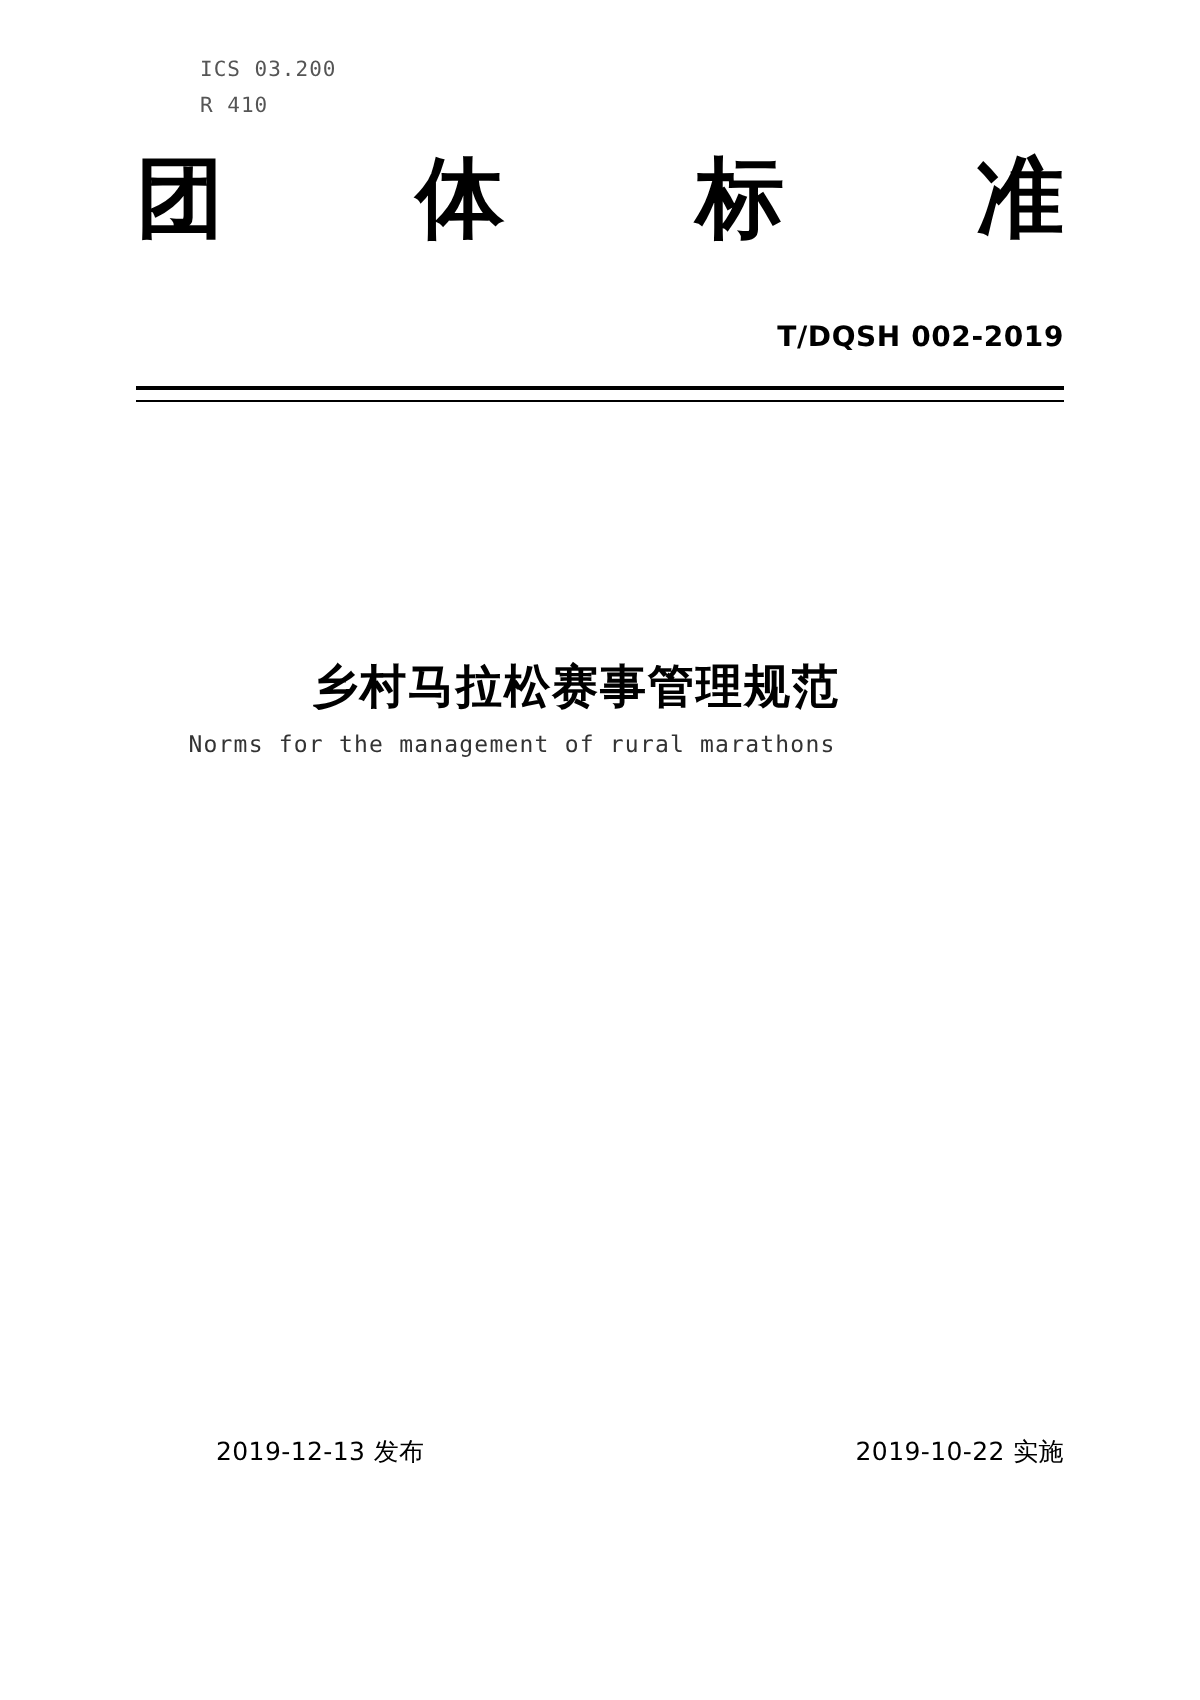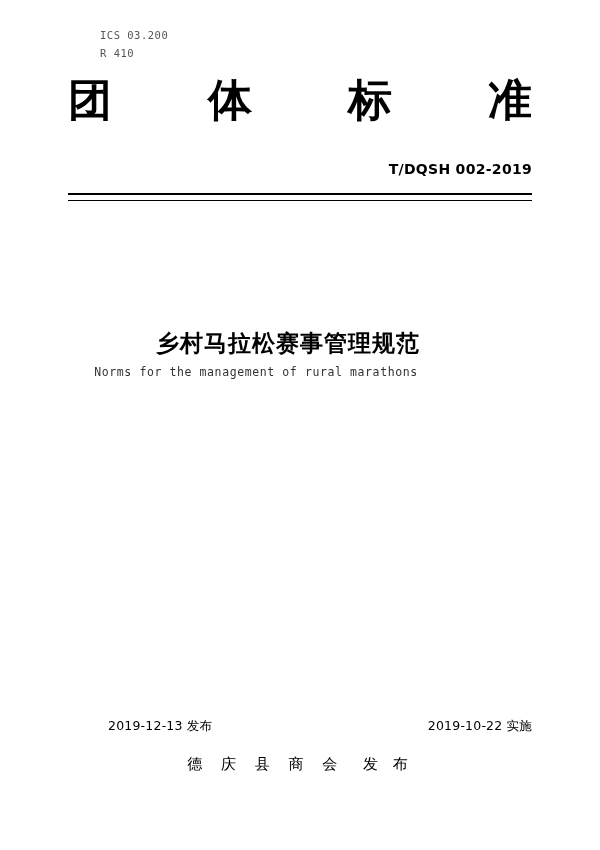--- a/index.html
+++ b/index.html
@@ -155,18 +155,14 @@
 
   <div class="rule rule-top"></div>
   <div class="rule rule-bottom"></div>
 
   <div class="doc-title-cn">乡村马拉松赛事管理规范</div>
   <div class="doc-title-en">Norms for the management of rural marathons</div>
 
   <div class="date-issue">2019-12-13 发布</div>
   <div class="date-effective">2019-10-22 实施</div>
 
-  <div class="publisher">
-    <span class="org">德 庆 县 商 会</span>
-    <span class="verb">发 布</span>
-  </div>
 
 </div>
 
 </body></html>

